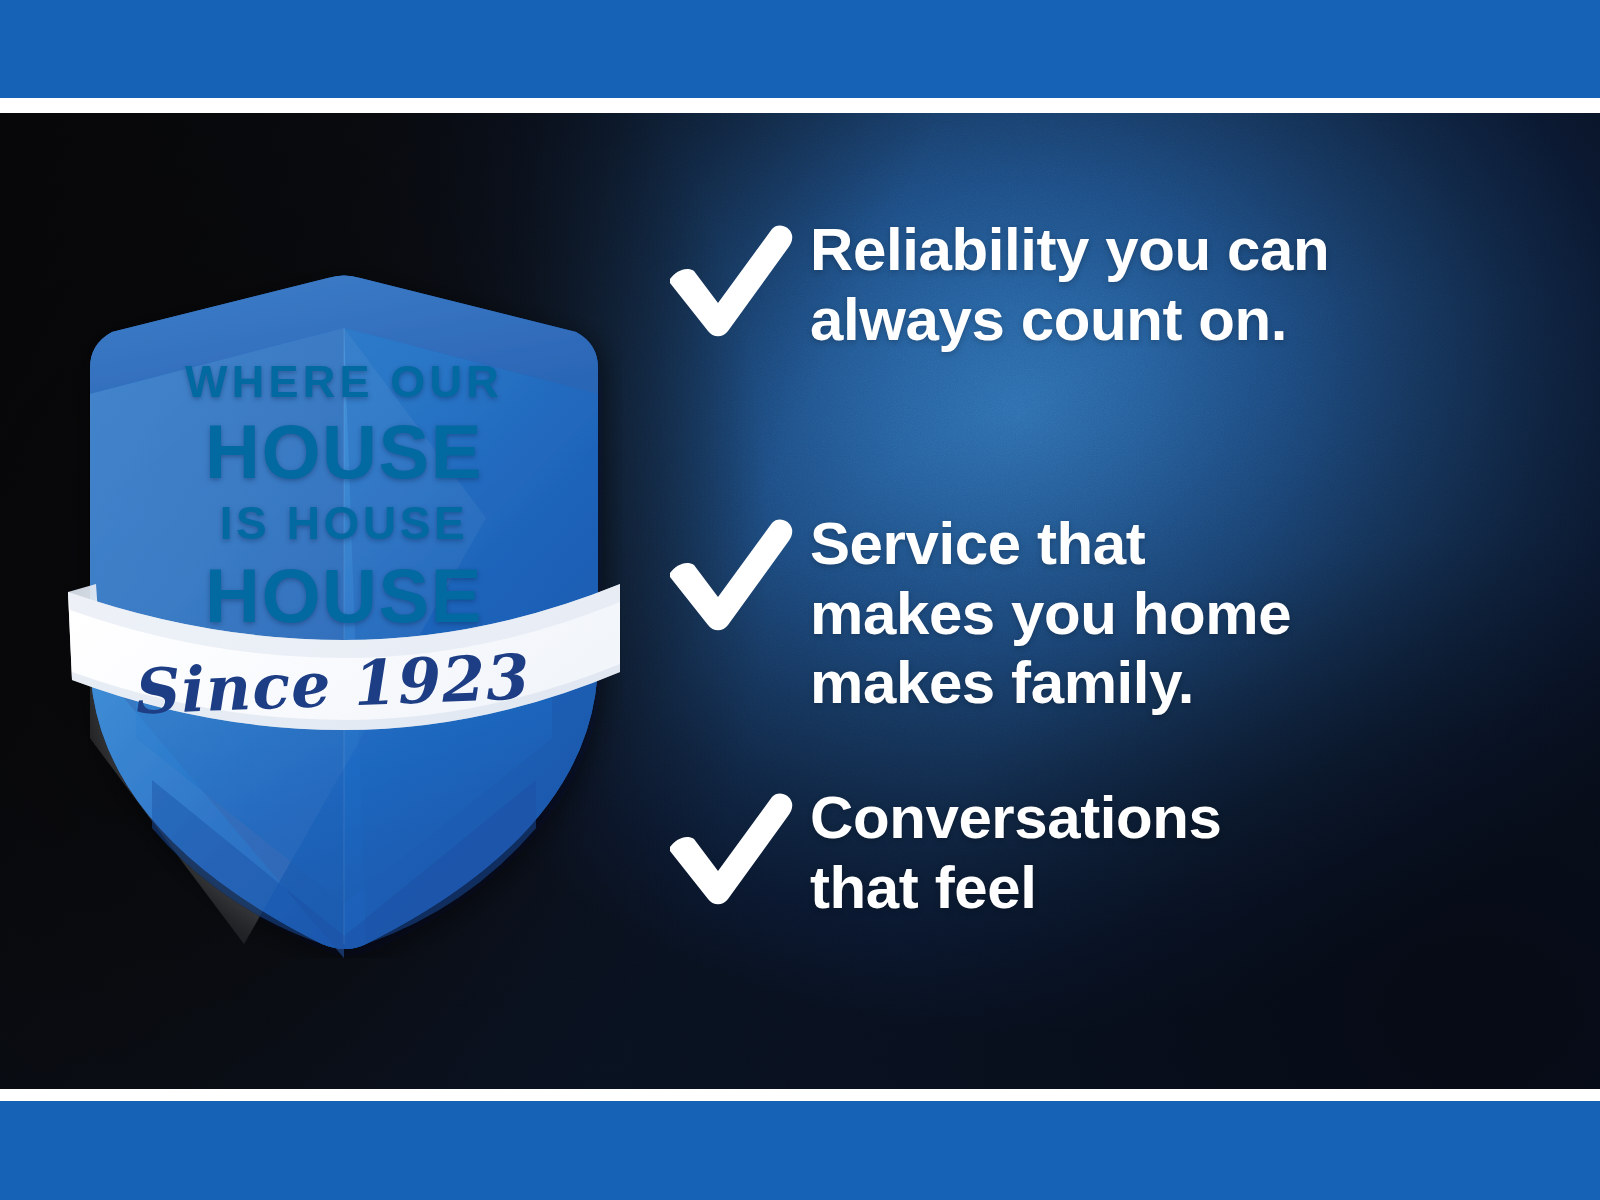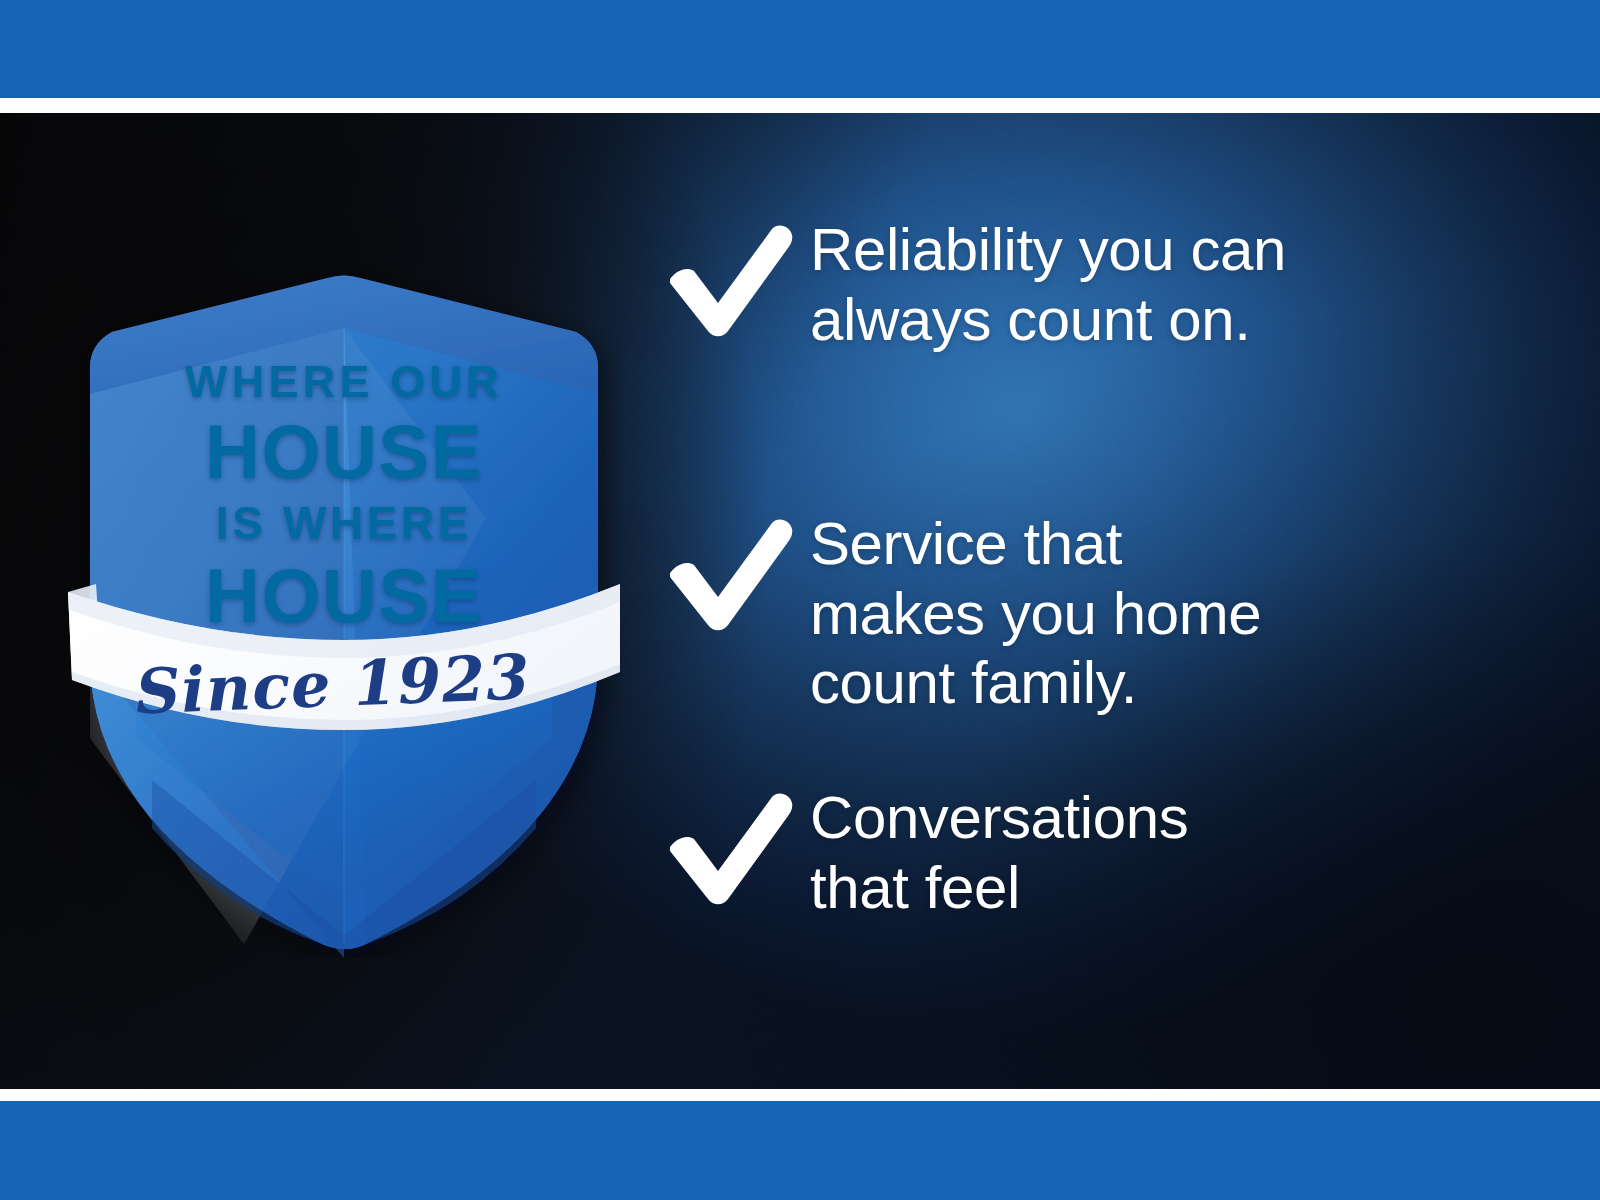--- a/index.html
+++ b/index.html
@@ -169,21 +169,21 @@
     flex: 0 0 auto;
     width: 150px;
     padding-top: 6px;
   }
   .check svg { display: block; }
 
   .bullet-copy {
     flex: 1 1 auto;
     color: #ffffff;
     font-family: "Liberation Sans", sans-serif;
-    font-weight: normal;
+    font-weight: bold;
     font-size: 60px;
     line-height: 1.16;
     letter-spacing: -0.4px;
     text-shadow: 0 2px 6px rgba(0,0,0,0.22);
   }
   .bullet-copy .ln { display: block; }
 </style>
 </head>
 <body>
 
@@ -322,21 +322,21 @@
                  L 554 404
                  Q 416 462 278 462
                  Q 140 462 6 412 Z" fill="#cfd9e8" opacity="0.45"></path>
       </g>
     </svg>
   </div>
 
   <div class="crest-text">
     <div class="ct-line ct-where">WHERE OUR</div>
     <div class="ct-line ct-house1">HOUSE</div>
-    <div class="ct-line ct-isyour">IS WHERE</div>
+    <div class="ct-line ct-isyour">IS HOUSE</div>
     <div class="ct-line ct-house2">HOUSE</div>
   </div>
 
   <div class="ribbon-script">Since 1923</div>
 
   <div class="bullets">
 
     <div class="bullet bullet-1">
       <div class="check">
         <svg width="140" height="118" viewBox="0 0 140 118" xmlns="http://www.w3.org/2000/svg">
@@ -367,21 +367,21 @@
                    C 118 1, 130 5, 132 14
                    C 133 19, 131 23, 128 27
                    L 68 110
                    C 63 117, 53 117, 48 110
                    L 10 62 Z" fill="#ffffff"></path>
         </svg>
       </div>
       <div class="bullet-copy">
         <span class="ln">Service that</span>
         <span class="ln">makes you home</span>
-        <span class="ln">count family.</span>
+        <span class="ln">makes family.</span>
       </div>
     </div>
 
     <div class="bullet bullet-3">
       <div class="check">
         <svg width="140" height="118" viewBox="0 0 140 118" xmlns="http://www.w3.org/2000/svg">
           <path d="M10 58
                    C 16 50, 26 45, 34 50
                    L 58 82
                    L 112 8

